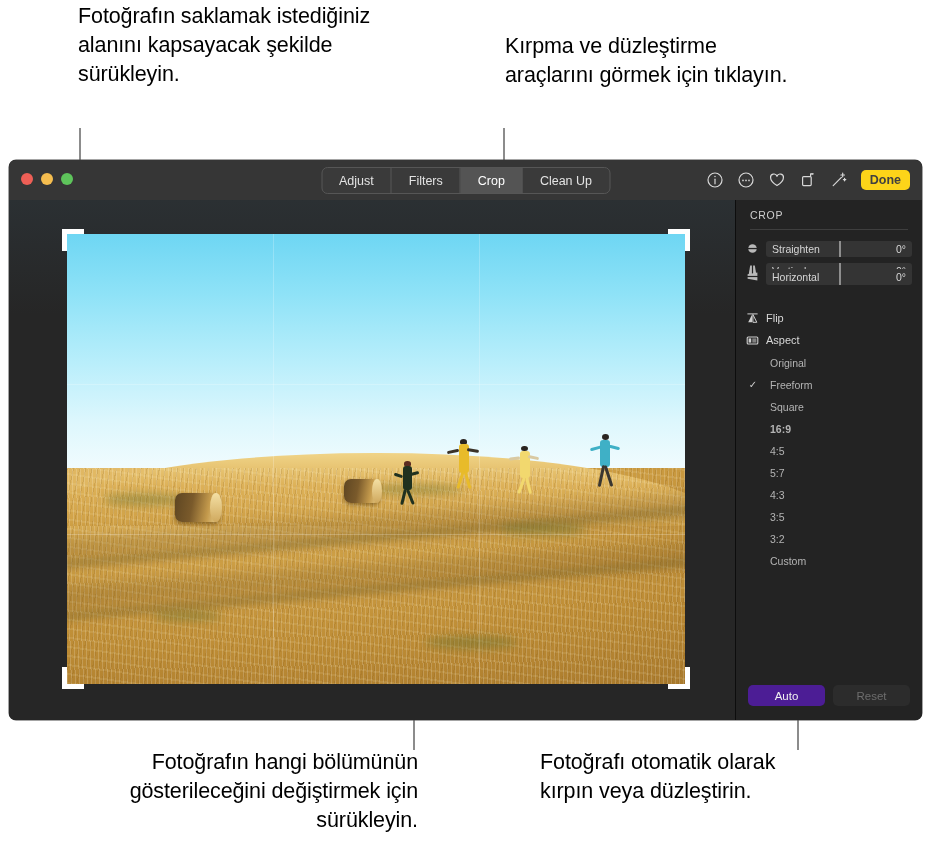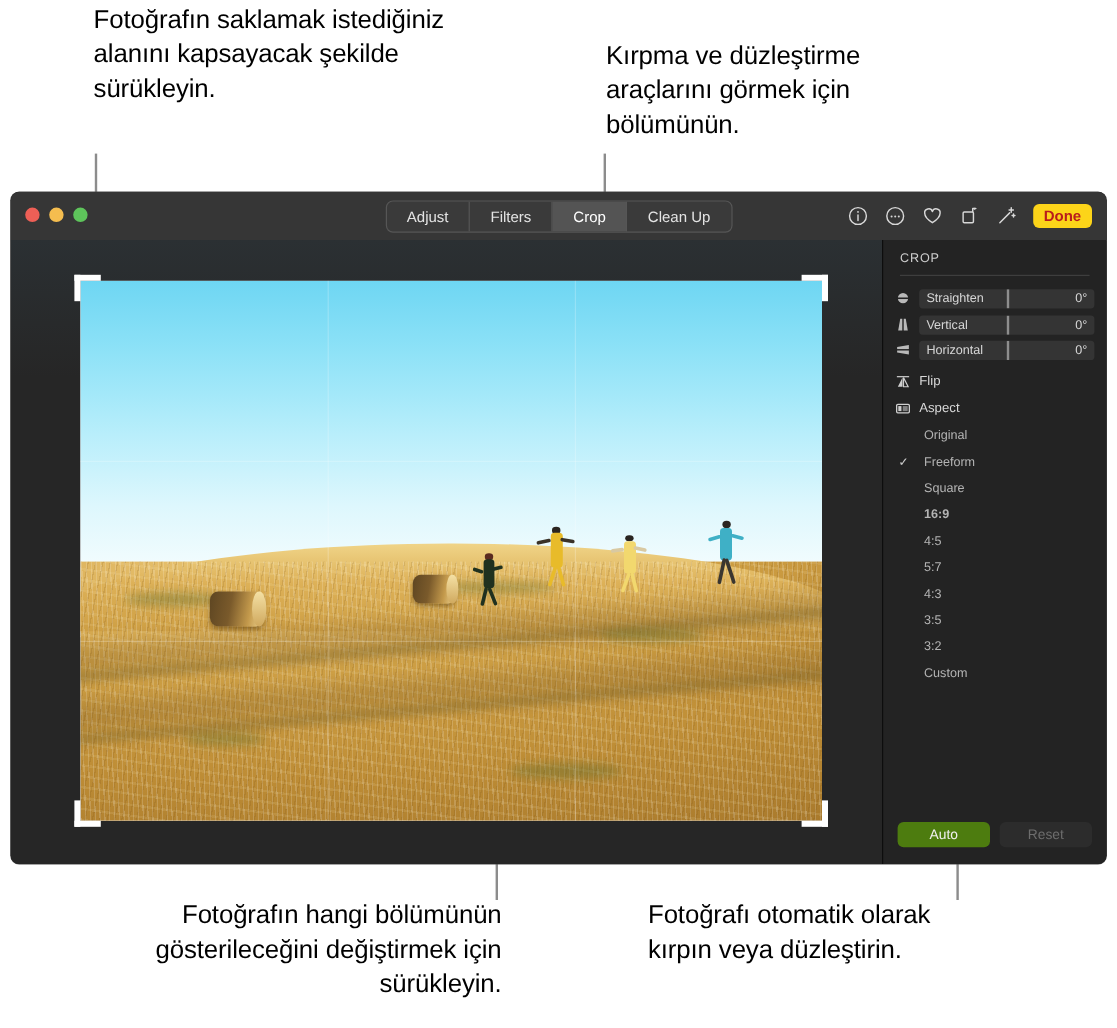--- a/index.html
+++ b/index.html
@@ -57,21 +57,21 @@
   .seg.active{background:#545454;color:#fff;}
 
   
   #toolbar-right{
     position:absolute;right:12px;top:0;height:40px;
     display:flex;align-items:center;gap:13px;
   }
   .tbicon{width:18px;height:18px;display:block;}
   .tbicon svg{display:block;width:18px;height:18px;}
   #done-btn{
-    background:#fcd419;color:#b91c1c;font-size:12.5px;font-weight:bold;
+    background:#fcd419;color:#404040;font-size:12.5px;font-weight:bold;
     border-radius:5px;padding:3px 9px;line-height:14px;cursor:default;
   }
 
   
   #wbody{position:absolute;top:40px;left:0;right:0;bottom:0;display:flex;}
   #canvas{
     position:relative;flex:1;
     background:linear-gradient(180deg,#2b3033 0%,#262626 22%,#262626 100%);
     overflow:hidden;
   }
@@ -189,30 +189,30 @@
     display:flex;align-items:center;font-size:10.5px;color:#b4b4b4;
   }
   .aspect-check{width:14px;flex:0 0 14px;text-align:center;font-size:10px;color:#cfcfcf;}
   .aspect-text{padding-left:10px;text-align:center;}
 
   #btn-row{position:absolute;left:12px;right:12px;bottom:14px;display:flex;gap:8px;}
   .sbtn{
     flex:1;height:21px;border-radius:5px;font-size:11.5px;
     display:flex;align-items:center;justify-content:center;cursor:default;
   }
-  #auto-btn{background:#4d7c0f;color:#f0f0f0;}
+  #auto-btn{background:#4c1d95;color:#f0f0f0;}
   #reset-btn{background:#2c2c2c;color:#6d6d6d;}
 </style>
 </head>
 <body>
 
 <div class="callout" id="callout-tl">Fotoğrafın saklamak istediğiniz alanını kapsayacak şekilde sürükleyin.</div>
 <div class="connector" id="conn-tl"></div>
 
-<div class="callout" id="callout-tr">Kırpma ve düzleştirme araçlarını görmek için bölümünün.</div>
+<div class="callout" id="callout-tr">Kırpma ve düzleştirme araçlarını görmek için tıklayın.</div>
 <div class="connector" id="conn-tr"></div>
 
 <div class="callout" id="callout-bl">Fotoğrafın hangi bölümünün gösterileceğini değiştirmek için sürükleyin.</div>
 <div class="connector" id="conn-bl"></div>
 
 <div class="callout" id="callout-br">Fotoğrafı otomatik olarak kırpın veya düzleştirin.</div>
 <div class="connector" id="conn-br"></div>
 
 <div id="window">
 
@@ -371,21 +371,21 @@
               <rect x="5.9" y="1" width="1.2" height="11" fill="#232323"></rect>
             </svg>
         </span>
         <span class="sl-track">
           <span class="sl-label">Vertical</span>
           <span class="sl-knob"></span>
           <span class="sl-val">0°</span>
         </span>
       </div>
 
-      <div class="slider-row" style="top:83px;">
+      <div class="slider-row" style="top:68px;">
         <span class="sl-icon">
           <svg viewBox="0 0 13 13">
               <path d="M1.6 4.2v4.6l9.8 1.7V2.5z" fill="#b9b9b9"></path>
               <rect x="1" y="5.9" width="11" height="1.2" fill="#232323"></rect>
             </svg>
         </span>
         <span class="sl-track">
           <span class="sl-label">Horizontal</span>
           <span class="sl-knob"></span>
           <span class="sl-val">0°</span>

